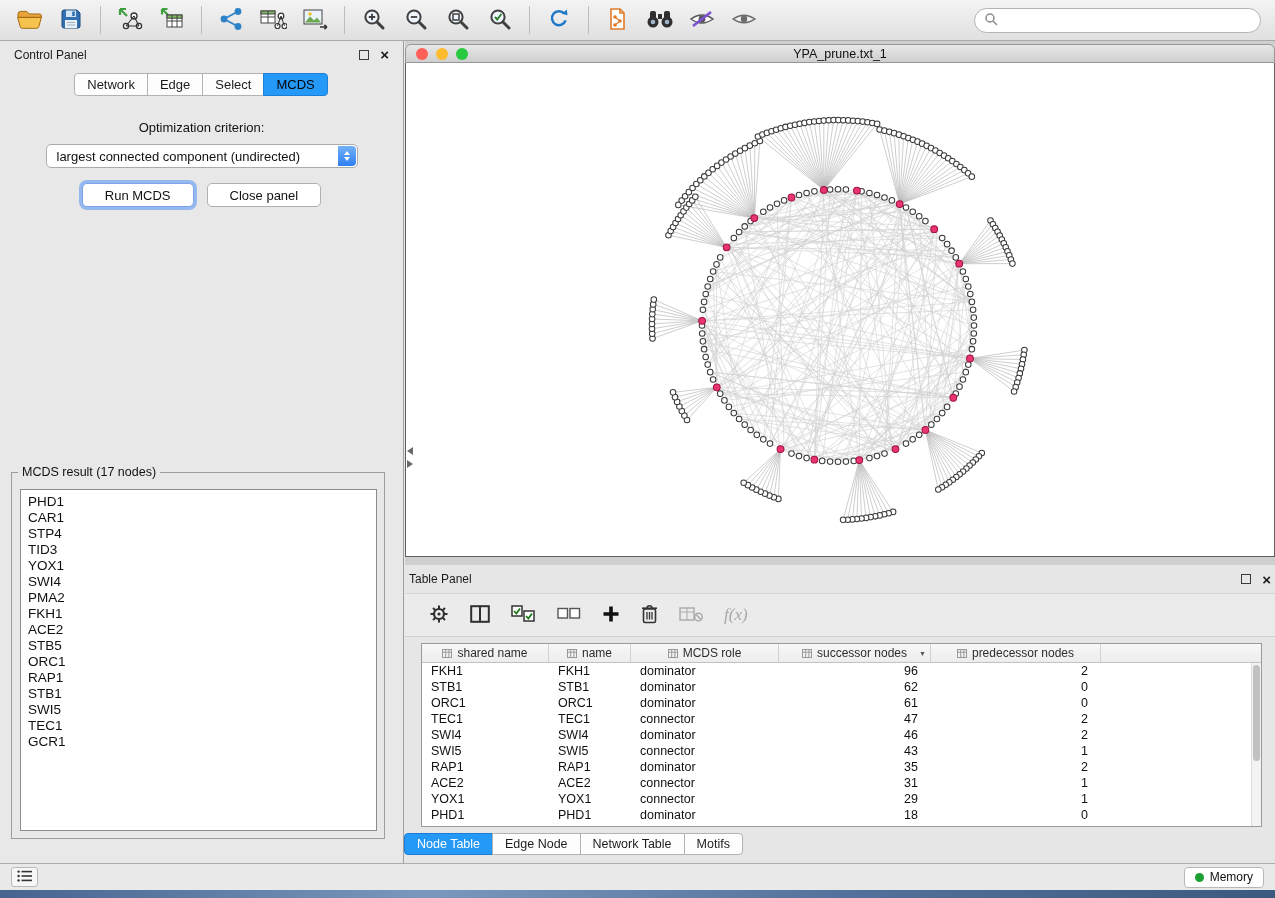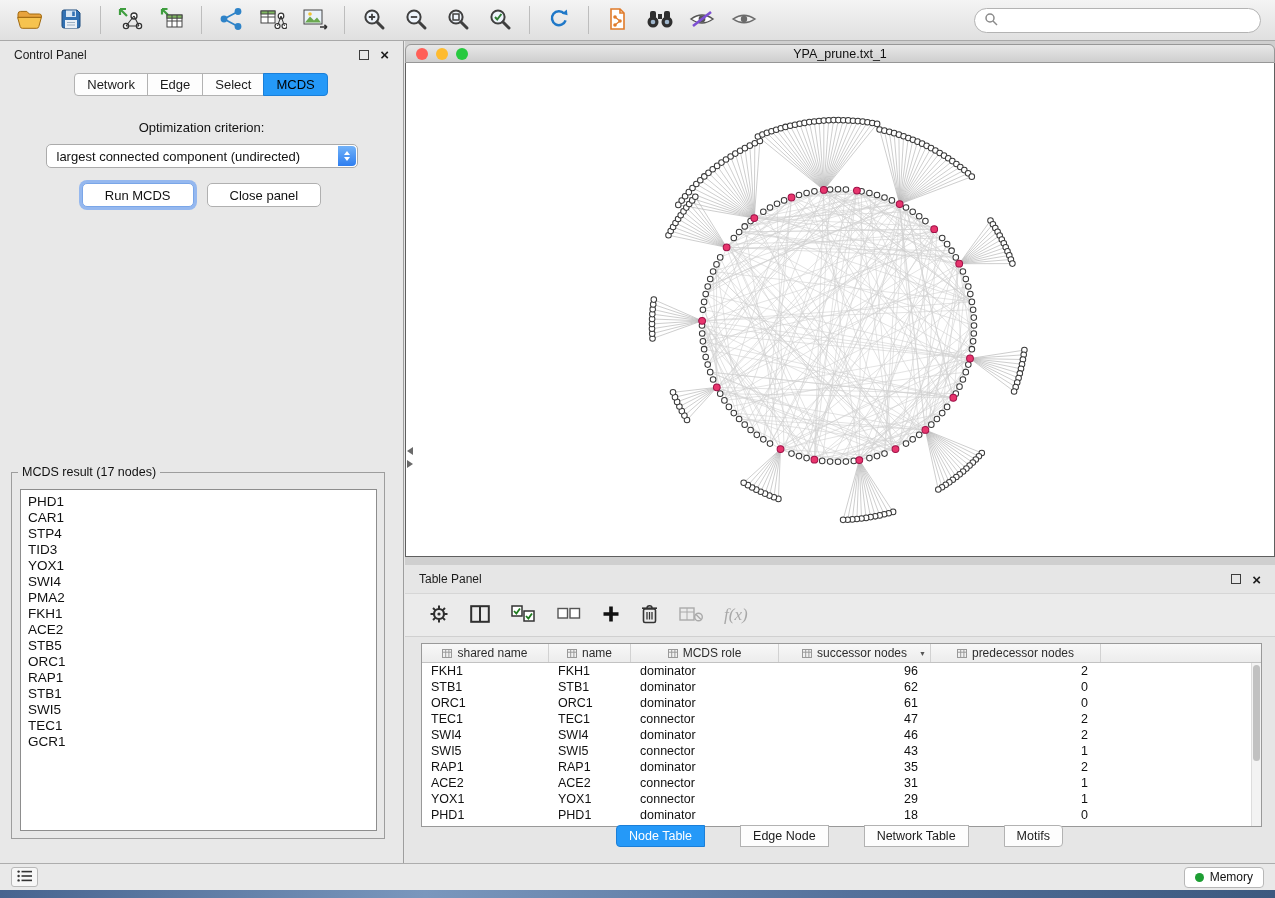--- a/index.html
+++ b/index.html
@@ -50,39 +50,39 @@
        position:relative;box-sizing:border-box;}
   .lights{position:absolute;left:10px;top:3px;display:flex;gap:8px;}
   .light{width:12px;height:12px;border-radius:50%;}
   .net-canvas{position:absolute;left:0;right:0;top:19px;bottom:0;background:#fff;border:1px solid #5f5f5f;border-top:none;box-sizing:border-box;}
   .net-canvas svg{width:100%;height:100%;display:block;}
   .split-arrows{position:absolute;left:2px;top:406px;}
   .tri-l{width:0;height:0;border-top:4px solid transparent;border-bottom:4px solid transparent;border-right:6px solid #6a6a6a;margin-bottom:5px;}
   .tri-r{width:0;height:0;border-top:4px solid transparent;border-bottom:4px solid transparent;border-left:6px solid #6a6a6a;}
   
   .table-panel{position:absolute;left:0;right:0;top:524px;bottom:0;background:#e6e6e6;}
-  .tp-head{height:28px;display:flex;align-items:center;padding:0 14px;font-size:12px;color:#1c1c1c;}
+  .tp-head{height:28px;display:flex;align-items:center;padding:0 4px;font-size:12px;color:#1c1c1c;}
   .tp-toolbar{height:44px;background:#ebebeb;border-top:1px solid #d6d6d6;border-bottom:1px solid #d0d0d0;
        display:flex;align-items:center;gap:21px;padding-left:24px;box-sizing:border-box;}
   .tp-ibtn{background:none;border:none;padding:0;display:flex;align-items:center;justify-content:center;}
   .fx{font-family:"Liberation Serif",serif;font-style:italic;color:#a8a8a8;font-size:17px;}
   .tp-table{position:absolute;left:16px;right:13px;top:78px;bottom:36px;background:#fff;border:1px solid #999;box-sizing:border-box;overflow:hidden;}
   .thead{display:flex;height:19px;background:linear-gradient(#f8f8f8,#ececec);border-bottom:1px solid #c2c2c2;box-sizing:border-box;}
   .hcell{display:flex;align-items:center;justify-content:center;gap:5px;font-size:12px;color:#2d2d2d;
        border-right:1px solid #d2d2d2;box-sizing:border-box;position:relative;flex:none;}
   .hcell.fill{flex:1;border-right:none;}
   .hcell .caret{position:absolute;right:4px;font-size:7px;color:#555;}
   .tbody{position:absolute;top:19px;left:0;right:10px;bottom:0;overflow:hidden;}
   .trow{display:flex;height:16px;align-items:center;font-size:12.5px;}
   .tcell{padding:0 9px;box-sizing:border-box;white-space:nowrap;overflow:hidden;flex:none;}
   .tcell.r{text-align:right;padding-right:13px;}
   .tcell.fill{flex:1;}
   .vscroll{position:absolute;right:0;top:19px;bottom:0;width:10px;background:#f3f3f3;border-left:1px solid #ddd;box-sizing:border-box;}
   .vthumb{position:absolute;left:1px;width:7px;top:2px;height:96px;background:#c1c1c1;border-radius:4px;}
-  .tp-tabs{position:absolute;left:0;right:0;bottom:16px;display:flex;justify-content:center;gap:36px;}
+  .tp-tabs{position:absolute;left:0;right:0;bottom:8px;display:flex;}
   .tp-tab{padding:3px 12px;background:#fdfdfd;border:1px solid #b2b2b2;margin-left:-1px;font-size:12.5px;color:#1c1c1c;}
   .tp-tab:first-child{border-radius:4px 0 0 4px;}
   .tp-tab:last-child{border-radius:0 4px 4px 0;}
   .tp-tab.active{background:#2599f8;border-color:#1b7fd8;color:#fff;}
   
   .status-bar{position:absolute;left:0;right:0;bottom:8px;height:27px;background:#e9e9e9;border-top:1px solid #adadad;
        display:flex;align-items:center;padding:0 11px;box-sizing:border-box;}
   .list-btn{width:27px;height:20px;background:#f7f7f7;border:1px solid #b9b9b9;border-radius:3px;
        display:flex;align-items:center;justify-content:center;padding:0;}
   .memory-btn{margin-left:auto;height:21px;background:#fff;border:1px solid #b7b7b7;border-radius:4px;

